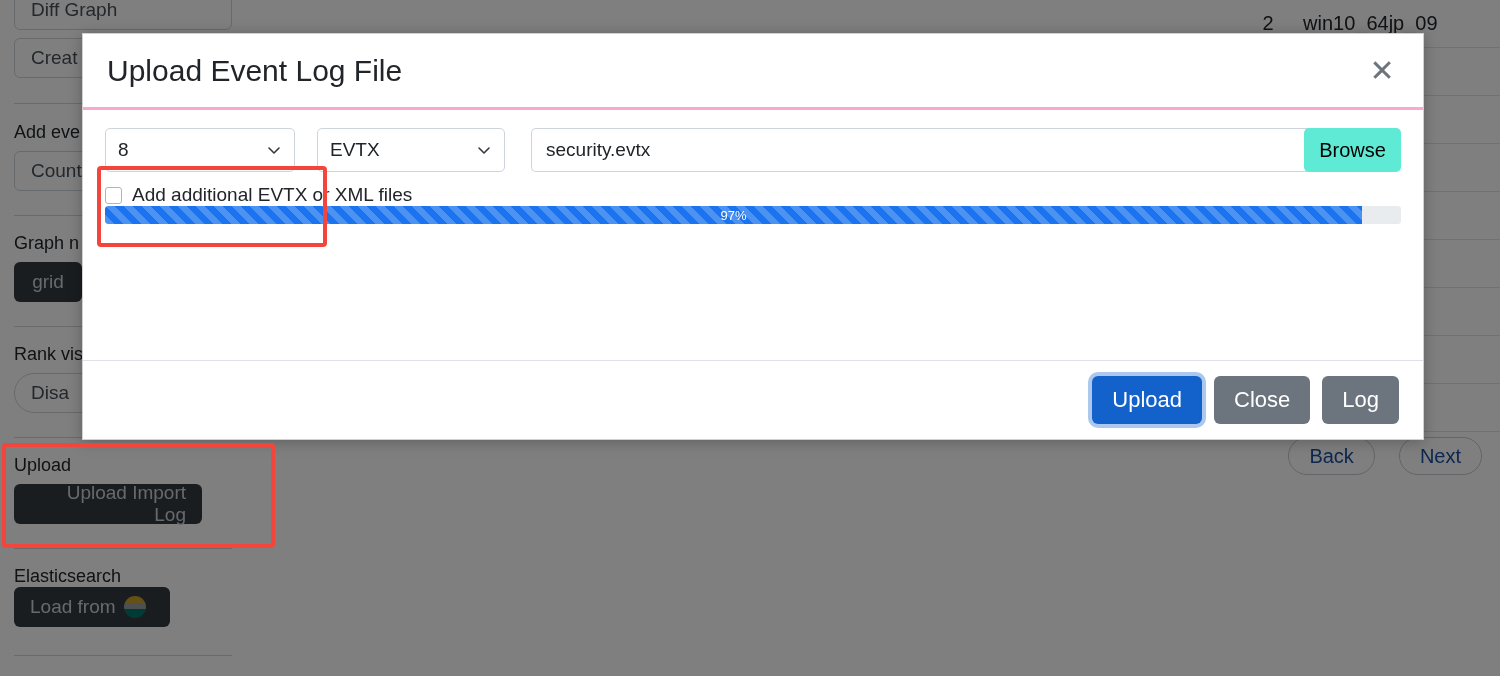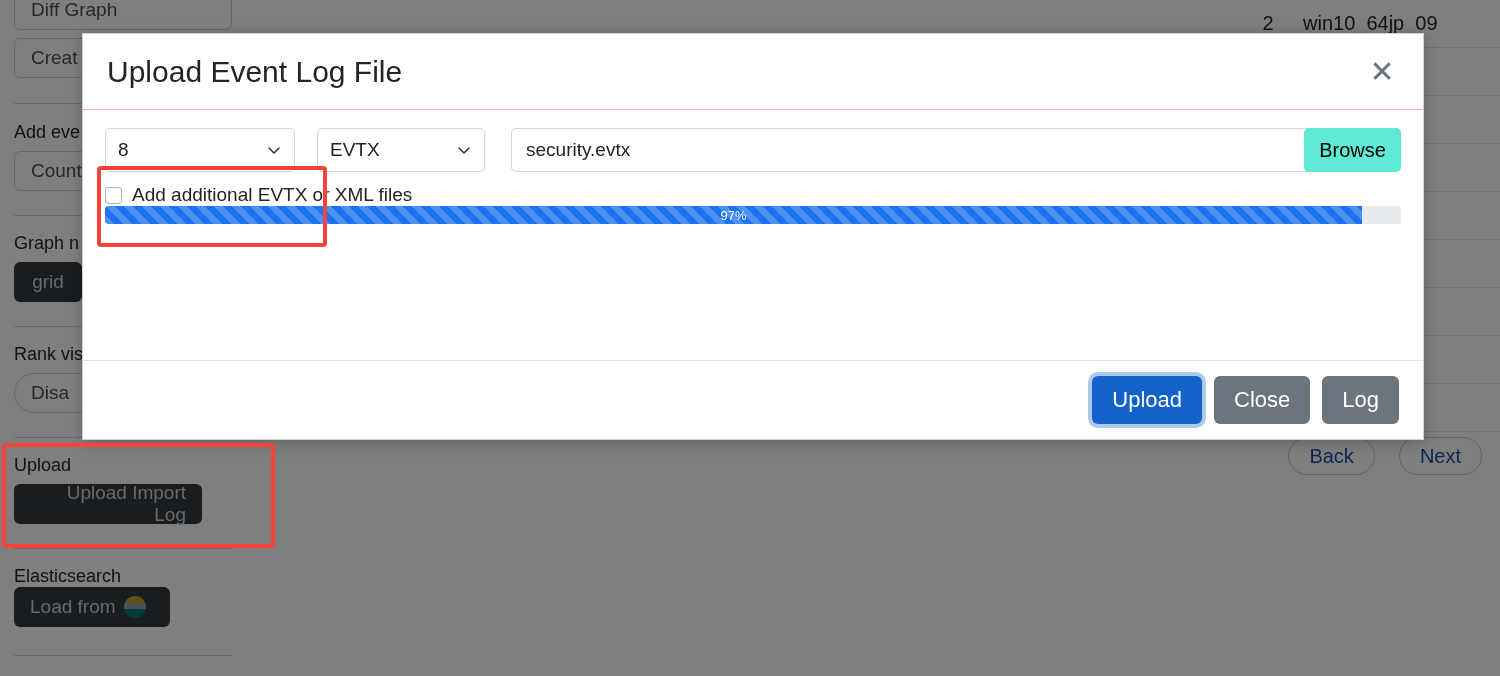--- a/index.html
+++ b/index.html
@@ -51,21 +51,21 @@
   #overlay{position:absolute;inset:0;background:rgba(0,0,0,0.5);}
 
   
   #modal{
     position:absolute;left:82px;top:33px;width:1340px;height:405px;
     background:#ffffff;border:1px solid rgba(0,0,0,.18);
     box-shadow:0 2px 14px rgba(0,0,0,.25);
     display:flex;flex-direction:column;
   }
   .m-head{
-    height:76px;flex:0 0 auto;border-bottom:1px solid #f9a8d4;
+    height:76px;flex:0 0 auto;border-bottom:3px solid #f9a8d4;
     display:flex;align-items:center;padding:0 24px;box-sizing:border-box;
   }
   .m-title{font-size:30px;color:#212529;font-weight:400;flex:1;}
   .m-close{
     width:34px;height:34px;display:flex;align-items:center;justify-content:center;
     font-size:30px;color:#6c757d;line-height:1;cursor:pointer;background:none;border:0;
     font-family:"Liberation Sans",sans-serif;
   }
   .m-body{flex:1;padding:18px 22px 0 22px;box-sizing:border-box;position:relative;}
   .m-desc{font-size:19px;color:#212529;margin:0 0 14px 0;}
@@ -73,21 +73,21 @@
   .row-inputs{display:flex;align-items:center;gap:0;position:relative;}
   .sel{
     box-sizing:border-box;height:44px;border:1px solid #ced4da;border-radius:5px;
     background:#fff;color:#212529;font-size:19px;
     display:flex;align-items:center;padding:0 12px;position:relative;
   }
   .sel .val{flex:1;}
   .chev{width:16px;height:16px;flex:0 0 auto;}
   .chev svg{display:block;}
   #sel-count{width:190px;}
-  #sel-format{width:168px;margin-left:22px;}
+  #sel-format{width:188px;margin-left:22px;}
   #file-input{
     box-sizing:border-box;flex:1;height:44px;margin-left:26px;
     border:1px solid #ced4da;border-right:0;border-radius:5px 0 0 5px;background:#fff;
     display:flex;align-items:center;padding:0 14px;font-size:19px;color:#212529;
   }
   #browse-btn{
     box-sizing:border-box;height:44px;min-width:97px;border:0;border-radius:5px;
     background:#5eead4;color:#000;font-size:20px;
     display:flex;align-items:center;justify-content:center;padding:0 14px;
     font-family:"Liberation Sans",sans-serif;cursor:pointer;margin-left:-4px;

